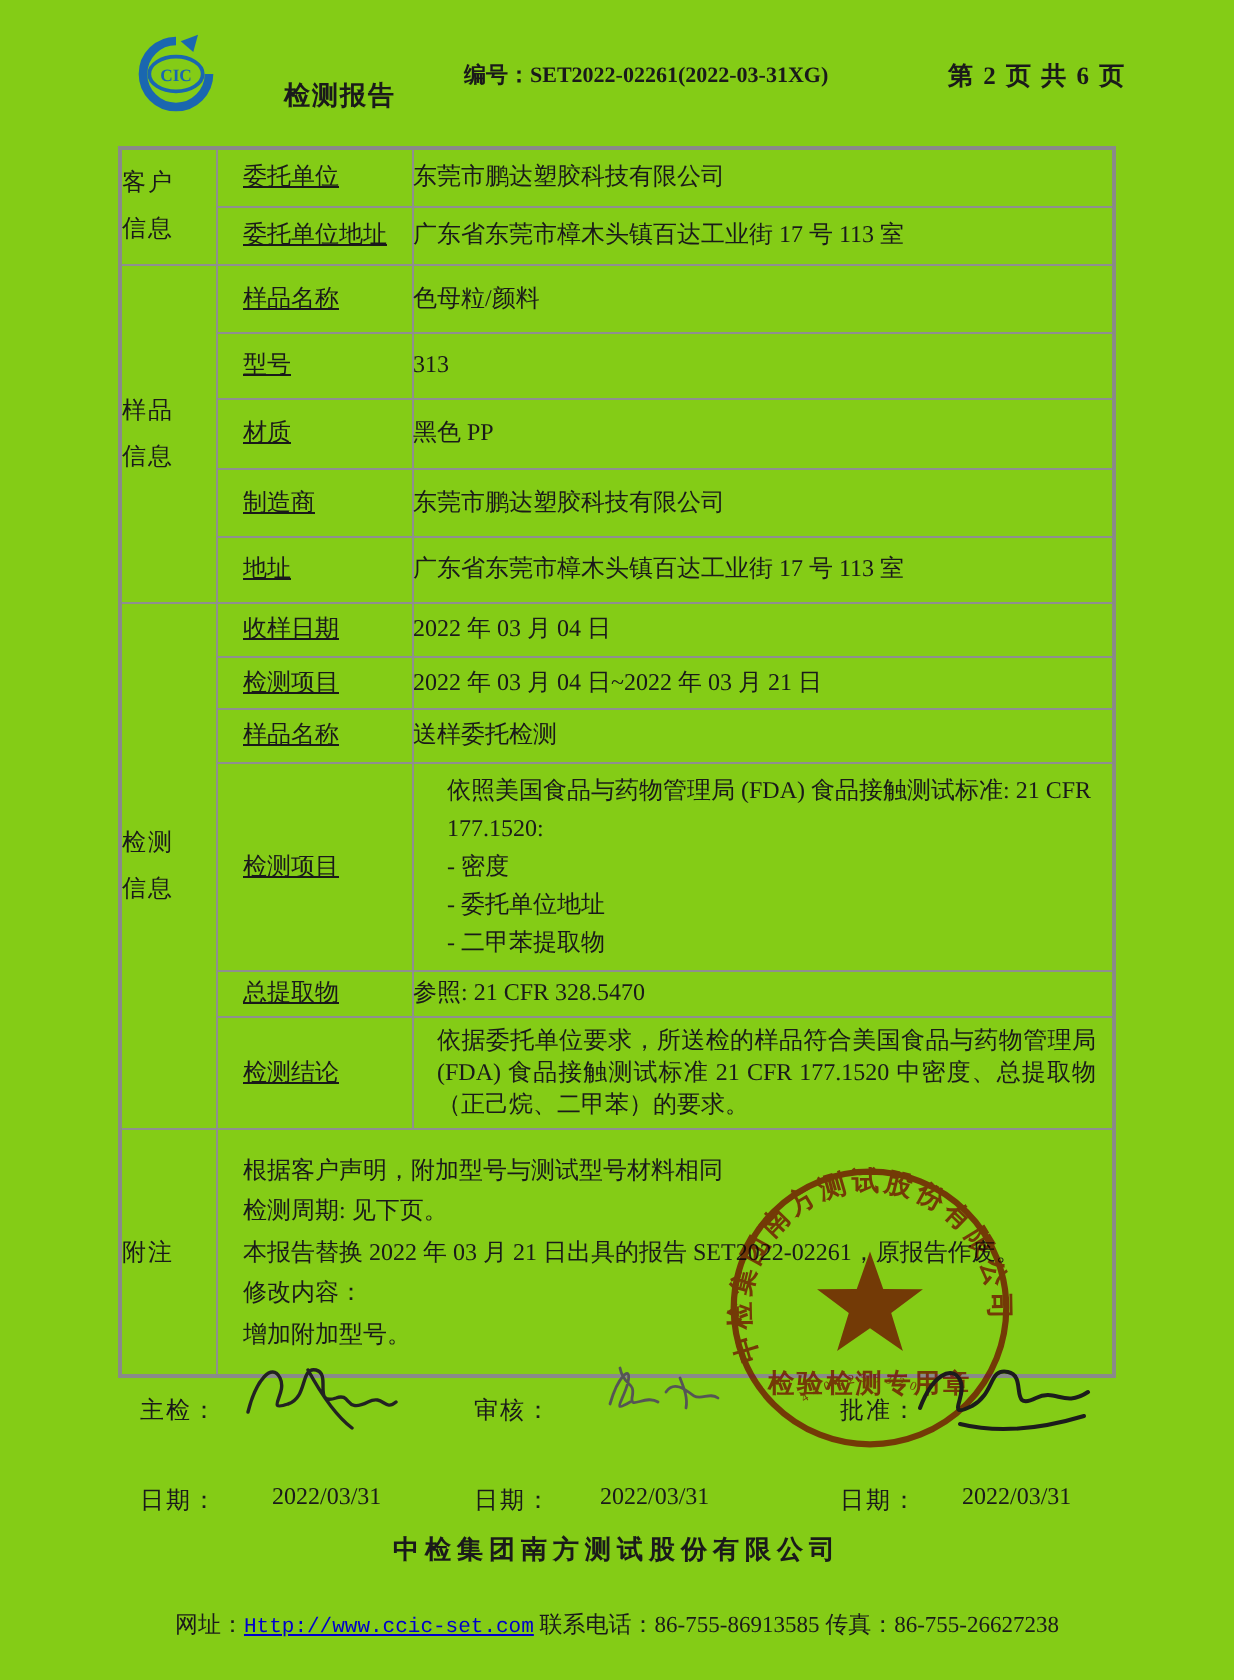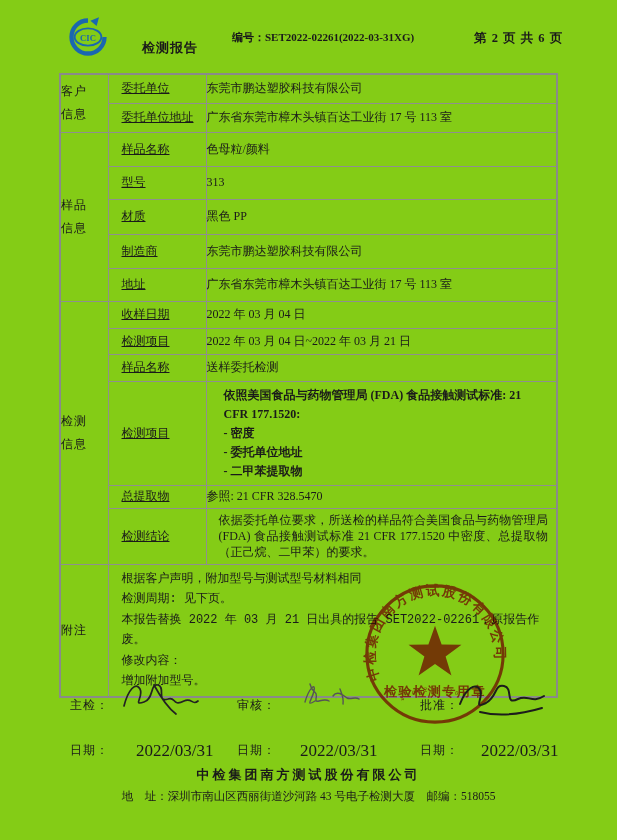--- a/index.html
+++ b/index.html
@@ -13,28 +13,28 @@
   .hdr-page    { position:absolute; left:474px; top:30px; font-size:12.5px; font-weight:700; letter-spacing:1px; }
   .logo        { position:absolute; left:64px; top:15px; width:48px; height:44px; }
 
   
   table.info { position:absolute; left:59px; top:73px; width:497px; border-collapse:collapse; table-layout:fixed; border:2px solid #8a8a8a; }
   table.info td { border:1px solid #8f8f8f; font-size:12px; vertical-align:middle; }
   td.grp  { text-align:left; line-height:1.9; letter-spacing:1px; }
   td.lbl  { padding-left:13px;text-decoration:underline; }
   td.val  { padding-right:8px; }
   td.val-multi { padding:4px 10px 4px 17px; vertical-align:top; }
-  .vm-line { line-height:19px;font-weight:bold; }
+  .vm-line { line-height:19px; }
   td.val-concl { padding:3px 8px 3px 12px; line-height:16.4px; text-align:justify; }
-  td.note-cell { padding:4px 10px 4px 13px; vertical-align:top;font-family:Liberation Mono, monospace; }
+  td.note-cell { padding:4px 10px 4px 13px; vertical-align:top; }
   .note-line { line-height:20.5px; }
 
   
   .role, .datelbl { position:absolute; font-size:12px; letter-spacing:1px; }
-  .dateval { position:absolute; font-size:17px; font-family:"Liberation Serif","DejaVu Serif",serif; }
+  .dateval { position:absolute; font-size:12px; font-family:"Liberation Serif","DejaVu Serif",serif; }
   .sig { position:absolute; }
   .sig path { fill:none; stroke-linecap:round; stroke-linejoin:round; }
 
   
   .stamp { position:absolute; left:362px; top:581px; width:146px; height:146px; mix-blend-mode:multiply; opacity:.92; z-index:20; }
   .stamp .ringtxt  { font-size:14px; letter-spacing:2.2px; font-weight:700; }
   .stamp .banner   { font-size:13.5px; letter-spacing:1.5px; font-weight:700; }
   .stamp .serial   { font-size:6.5px; letter-spacing:3px; }
 
   
@@ -184,15 +184,18 @@
       <textPath href="#ringPath" startOffset="2">中检集团南方测试股份有限公司</textPath>
     </text>
     <polygon fill="#dc382e" points="75,46 81.8,65.2 102.2,65.4 85.9,77.6 91.9,97.1 75,85.4 58.1,97.1 64.1,77.6 47.8,65.4 68.2,65.2"></polygon>
     <text class="banner" x="75" y="118" text-anchor="middle" fill="#dc382e">检验检测专用章</text>
     <text class="serial" fill="#dc382e">
       <textPath href="#serialPath" startOffset="4">4401256320</textPath>
     </text>
   </svg>
 
   <div class="ft-company">中检集团南方测试股份有限公司</div>
-  <div class="ft-addr">地　址：深圳市南山区西丽街道沙河路 43 号电子检测大厦　邮编：518055</div>
+  <div class="ft-web">
+    <span>网址：</span><a class="link">Http://www.ccic-set.com</a>
+    <span>联系电话：86-755-86913585 传真：86-755-26627238</span>
+  </div>
 
 </div>
 
 </body></html>

